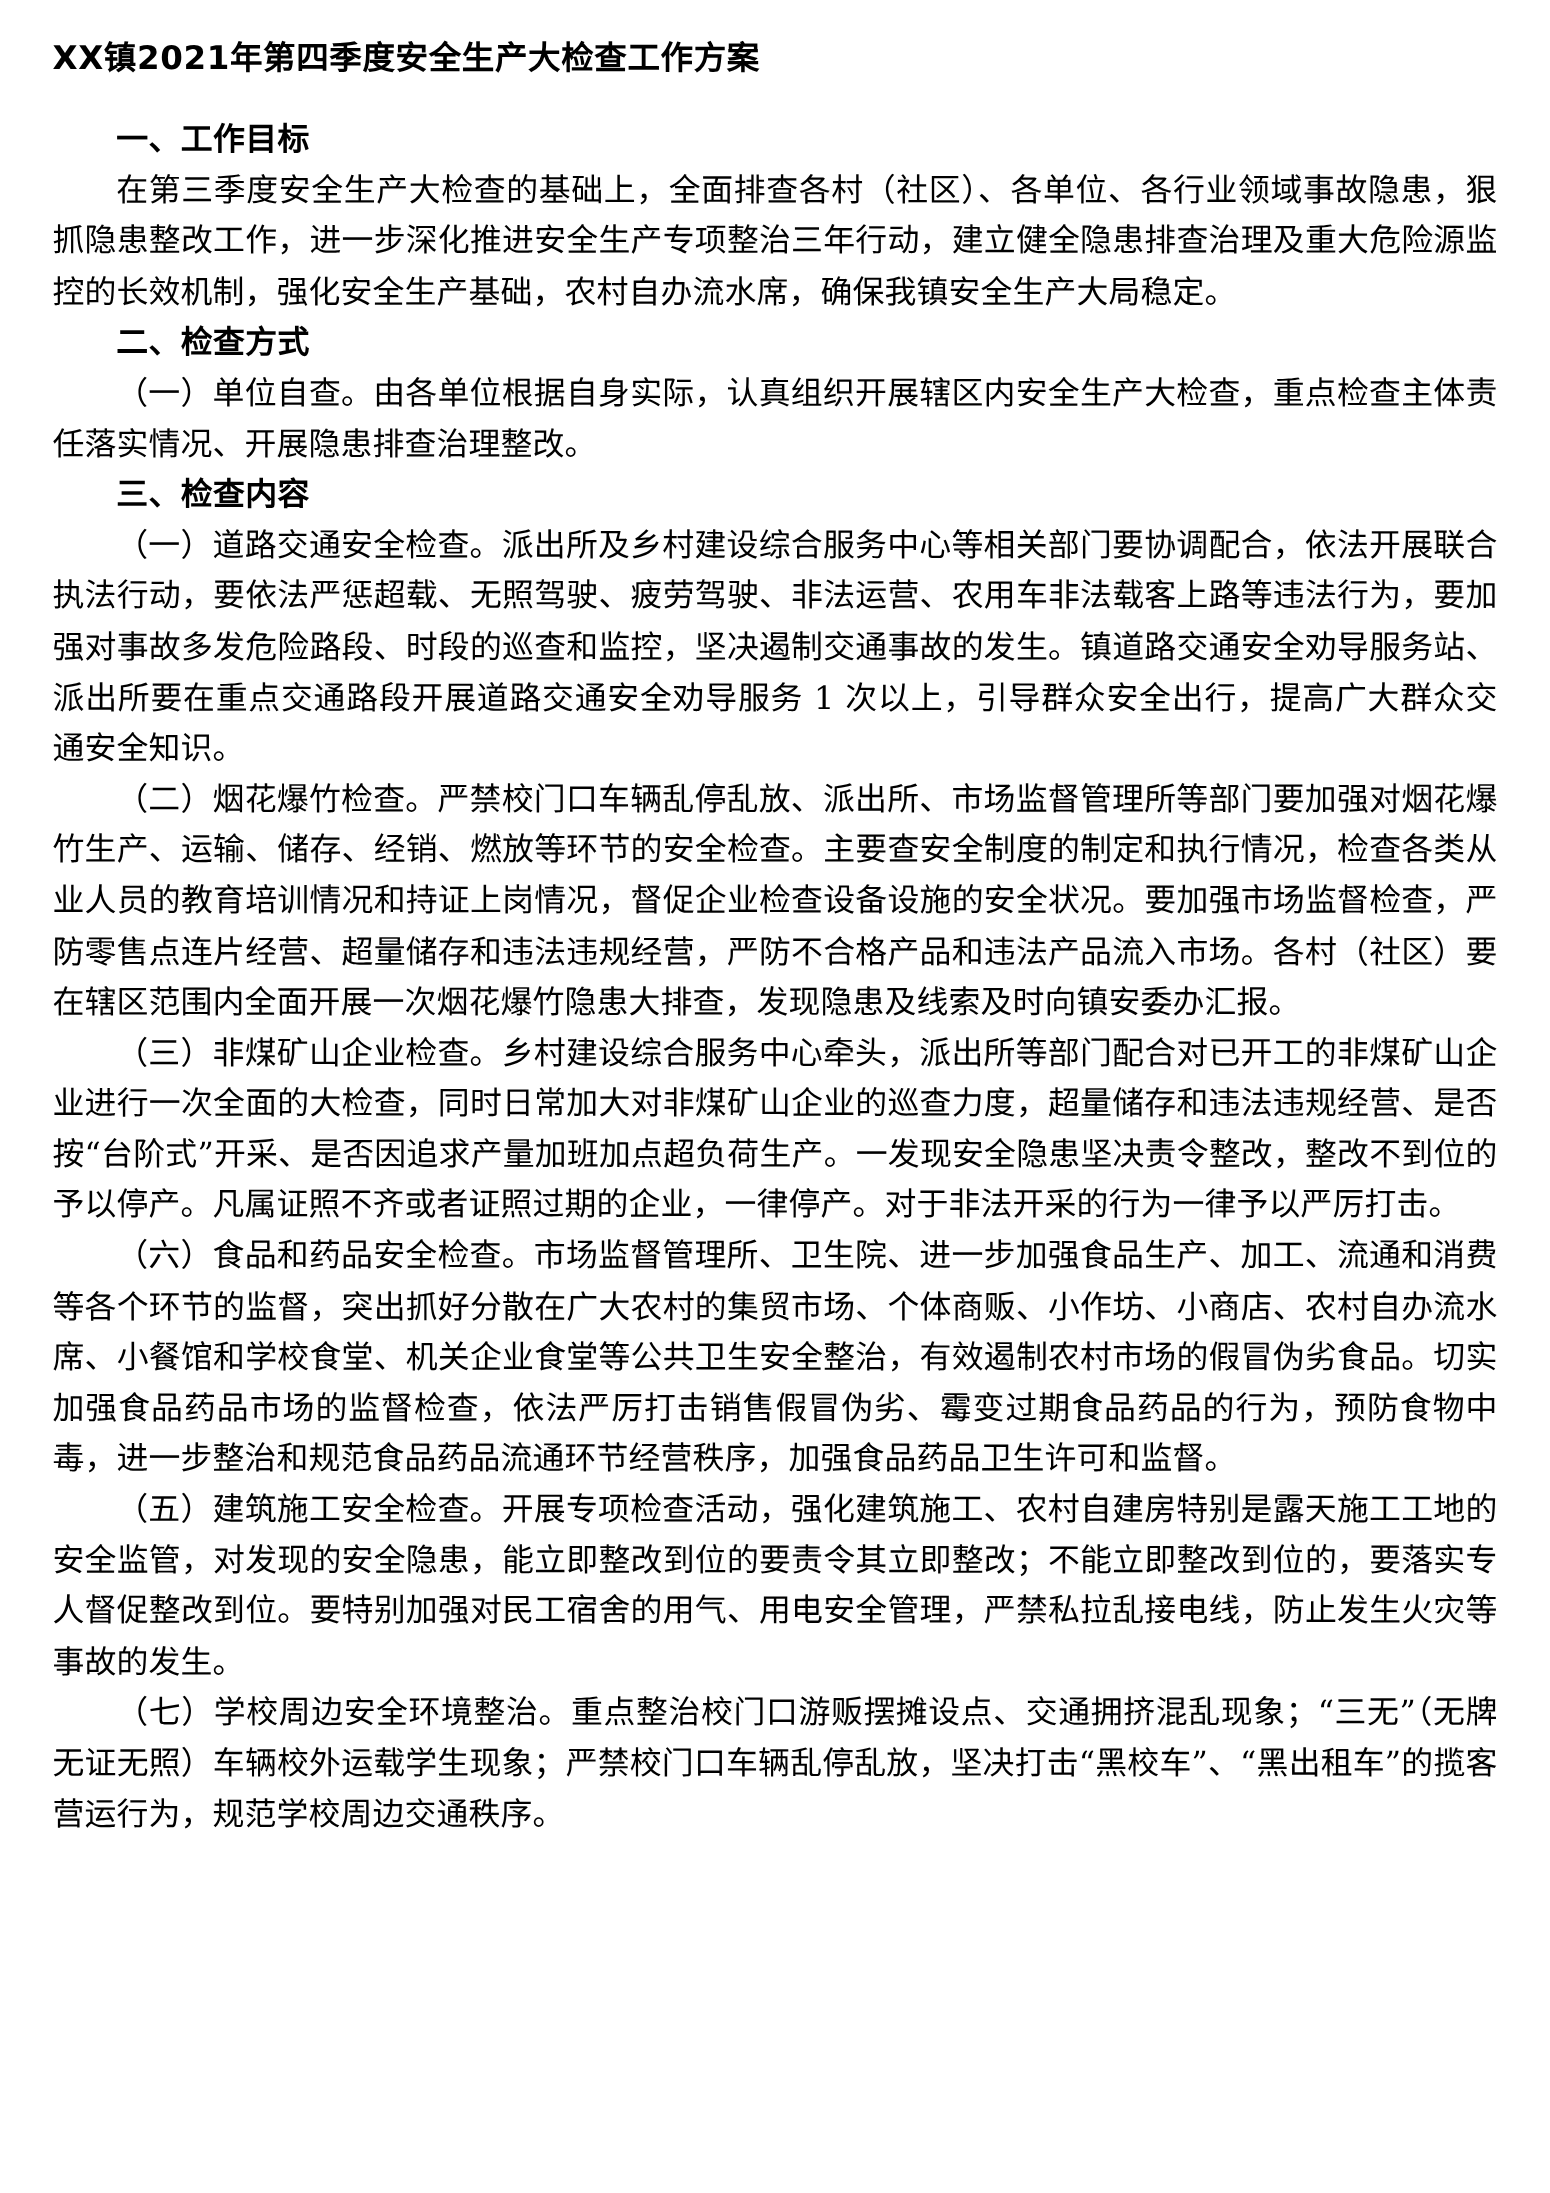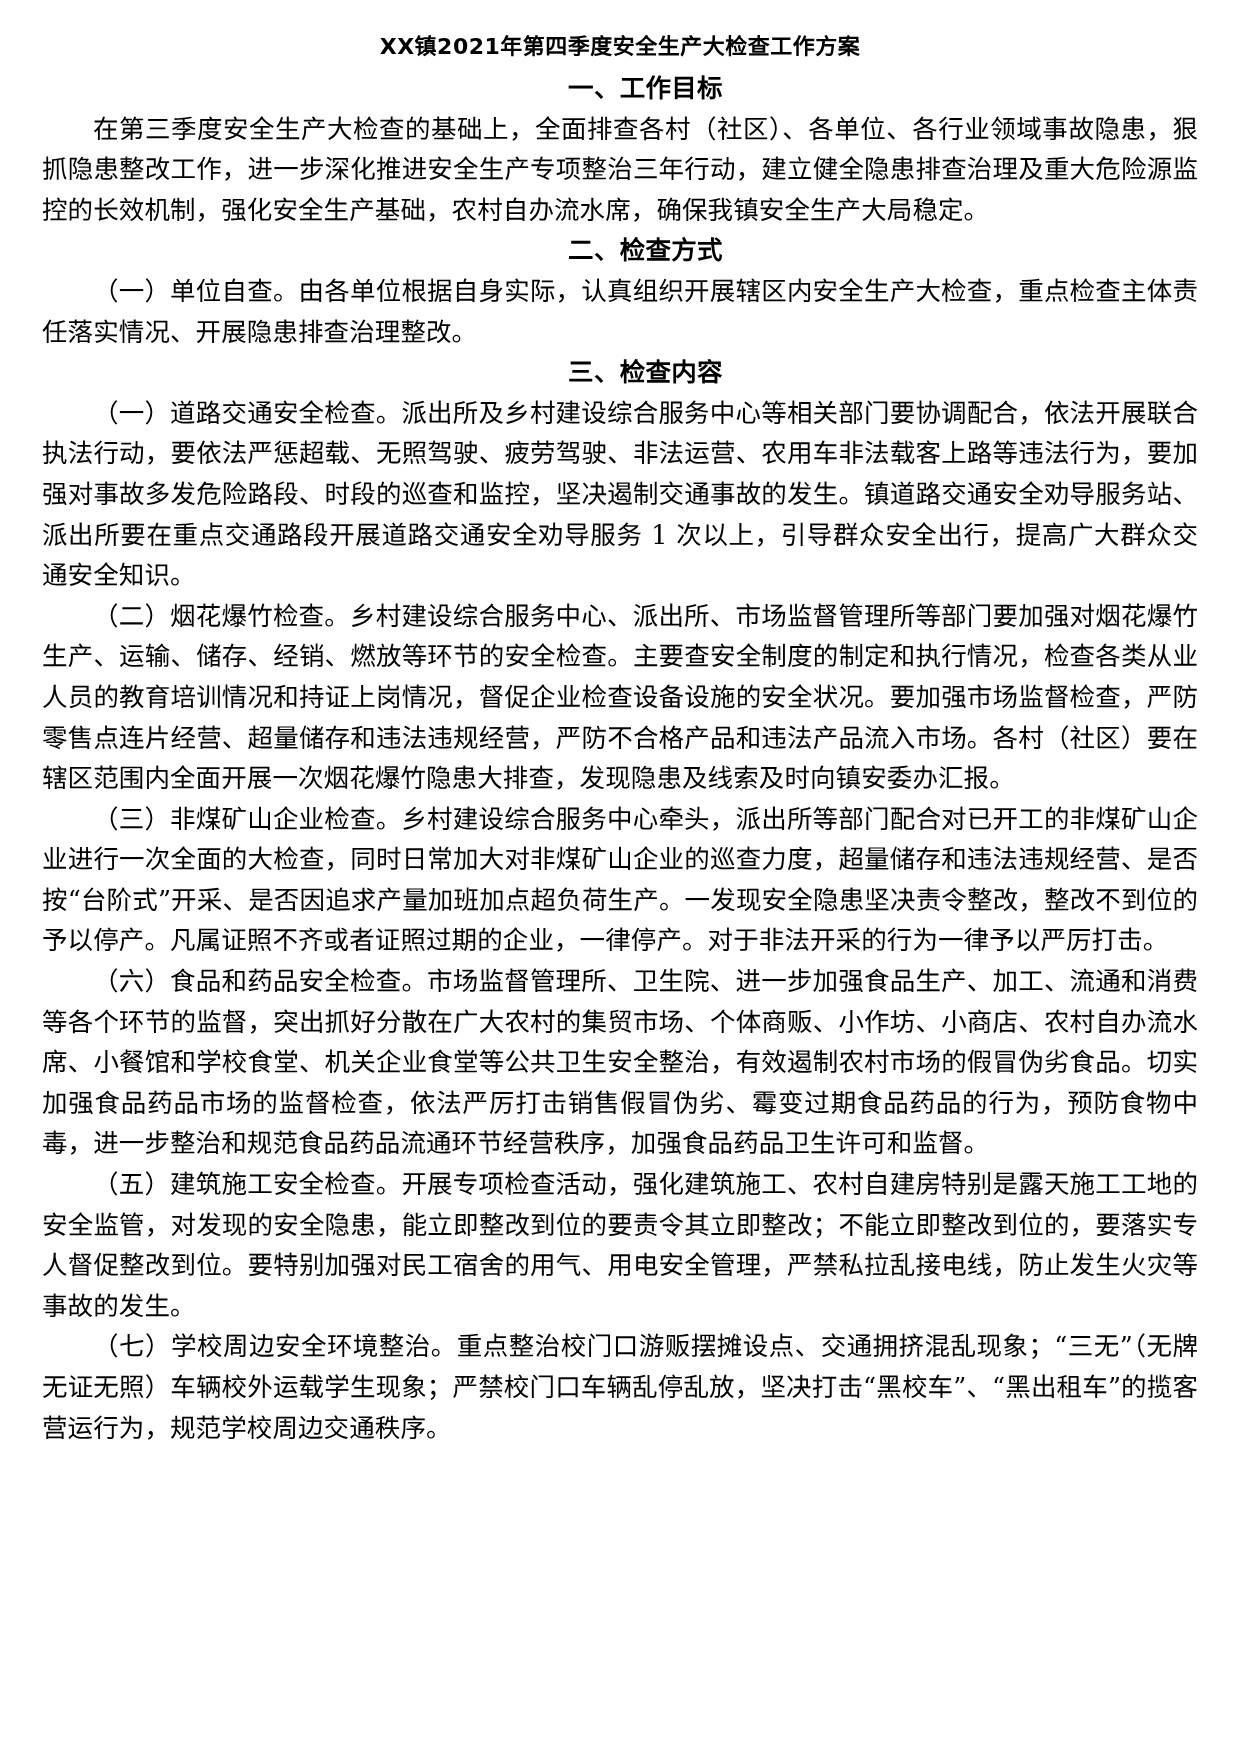--- a/index.html
+++ b/index.html
@@ -16,48 +16,47 @@
     color: #000000;
   }
   .page {
     box-sizing: border-box;
     width: 1240px;
     height: 1754px;
     padding: 22px 42px 0 42px;
     background: #ffffff;
   }
   .doc-title {
-    text-align: center;
+    text-align: left;
     font-family: "DejaVu Sans", "Liberation Sans", sans-serif;
     font-weight: bold;
-    font-size: 22px;
+    font-size: 26px;
     line-height: 34px;
     letter-spacing: 0.5px;
-    margin: 8px 0 4px 0;
+    margin: 8px 0 28px 0;
     color: #000;
   }
   .body-text {
     font-size: 25.5px;
     line-height: 40.6px;
     text-align: justify;
     text-justify: inter-ideograph;
     text-indent: 2em;
     margin: 0;
     letter-spacing: 0.1px;
     word-break: break-all;
   }
   .section-heading {
     font-family: "DejaVu Sans", "Liberation Sans", sans-serif;
     font-weight: bold;
     font-size: 25.5px;
     line-height: 40.6px;
     text-indent: 2em;
     margin: 0;
     letter-spacing: 0.3px;
-    text-align: center;
   }
   .content-flow > *:last-child {
     
   }
   .clip-bottom {
     overflow: hidden;
   }
 </style>
 </head>
 <body>
@@ -70,20 +69,20 @@
 
 
     <h2 class="section-heading">一、工作目标</h2>
     <p class="body-text">在第三季度安全生产大检查的基础上，全面排查各村（社区）、各单位、各行业领域事故隐患，狠抓隐患整改工作，进一步深化推进安全生产专项整治三年行动，建立健全隐患排查治理及重大危险源监控的长效机制，强化安全生产基础，农村自办流水席，确保我镇安全生产大局稳定。</p>
 
     <h2 class="section-heading">二、检查方式</h2>
     <p class="body-text">（一）单位自查。由各单位根据自身实际，认真组织开展辖区内安全生产大检查，重点检查主体责任落实情况、开展隐患排查治理整改。</p>
 
     <h2 class="section-heading">三、检查内容</h2>
     <p class="body-text">（一）道路交通安全检查。派出所及乡村建设综合服务中心等相关部门要协调配合，依法开展联合执法行动，要依法严惩超载、无照驾驶、疲劳驾驶、非法运营、农用车非法载客上路等违法行为，要加强对事故多发危险路段、时段的巡查和监控，坚决遏制交通事故的发生。镇道路交通安全劝导服务站、派出所要在重点交通路段开展道路交通安全劝导服务 1 次以上，引导群众安全出行，提高广大群众交通安全知识。</p>
-    <p class="body-text">（二）烟花爆竹检查。乡村建设综合服务中心、派出所、市场监督管理所等部门要加强对烟花爆竹生产、运输、储存、经销、燃放等环节的安全检查。主要查安全制度的制定和执行情况，检查各类从业人员的教育培训情况和持证上岗情况，督促企业检查设备设施的安全状况。要加强市场监督检查，严防零售点连片经营、超量储存和违法违规经营，严防不合格产品和违法产品流入市场。各村（社区）要在辖区范围内全面开展一次烟花爆竹隐患大排查，发现隐患及线索及时向镇安委办汇报。</p>
+    <p class="body-text">（二）烟花爆竹检查。严禁校门口车辆乱停乱放、派出所、市场监督管理所等部门要加强对烟花爆竹生产、运输、储存、经销、燃放等环节的安全检查。主要查安全制度的制定和执行情况，检查各类从业人员的教育培训情况和持证上岗情况，督促企业检查设备设施的安全状况。要加强市场监督检查，严防零售点连片经营、超量储存和违法违规经营，严防不合格产品和违法产品流入市场。各村（社区）要在辖区范围内全面开展一次烟花爆竹隐患大排查，发现隐患及线索及时向镇安委办汇报。</p>
     <p class="body-text">（三）非煤矿山企业检查。乡村建设综合服务中心牵头，派出所等部门配合对已开工的非煤矿山企业进行一次全面的大检查，同时日常加大对非煤矿山企业的巡查力度，超量储存和违法违规经营、是否按“台阶式”开采、是否因追求产量加班加点超负荷生产。一发现安全隐患坚决责令整改，整改不到位的予以停产。凡属证照不齐或者证照过期的企业，一律停产。对于非法开采的行为一律予以严厉打击。</p>
     <p class="body-text">（六）食品和药品安全检查。市场监督管理所、卫生院、进一步加强食品生产、加工、流通和消费等各个环节的监督，突出抓好分散在广大农村的集贸市场、个体商贩、小作坊、小商店、农村自办流水席、小餐馆和学校食堂、机关企业食堂等公共卫生安全整治，有效遏制农村市场的假冒伪劣食品。切实加强食品药品市场的监督检查，依法严厉打击销售假冒伪劣、霉变过期食品药品的行为，预防食物中毒，进一步整治和规范食品药品流通环节经营秩序，加强食品药品卫生许可和监督。</p>
     <p class="body-text">（五）建筑施工安全检查。开展专项检查活动，强化建筑施工、农村自建房特别是露天施工工地的安全监管，对发现的安全隐患，能立即整改到位的要责令其立即整改；不能立即整改到位的，要落实专人督促整改到位。要特别加强对民工宿舍的用气、用电安全管理，严禁私拉乱接电线，防止发生火灾等事故的发生。</p>
     <p class="body-text">（七）学校周边安全环境整治。重点整治校门口游贩摆摊设点、交通拥挤混乱现象；“三无”（无牌无证无照）车辆校外运载学生现象；严禁校门口车辆乱停乱放，坚决打击“黑校车”、“黑出租车”的揽客营运行为，规范学校周边交通秩序。</p>
 
   </div>
 </div>
 
 </body></html>

